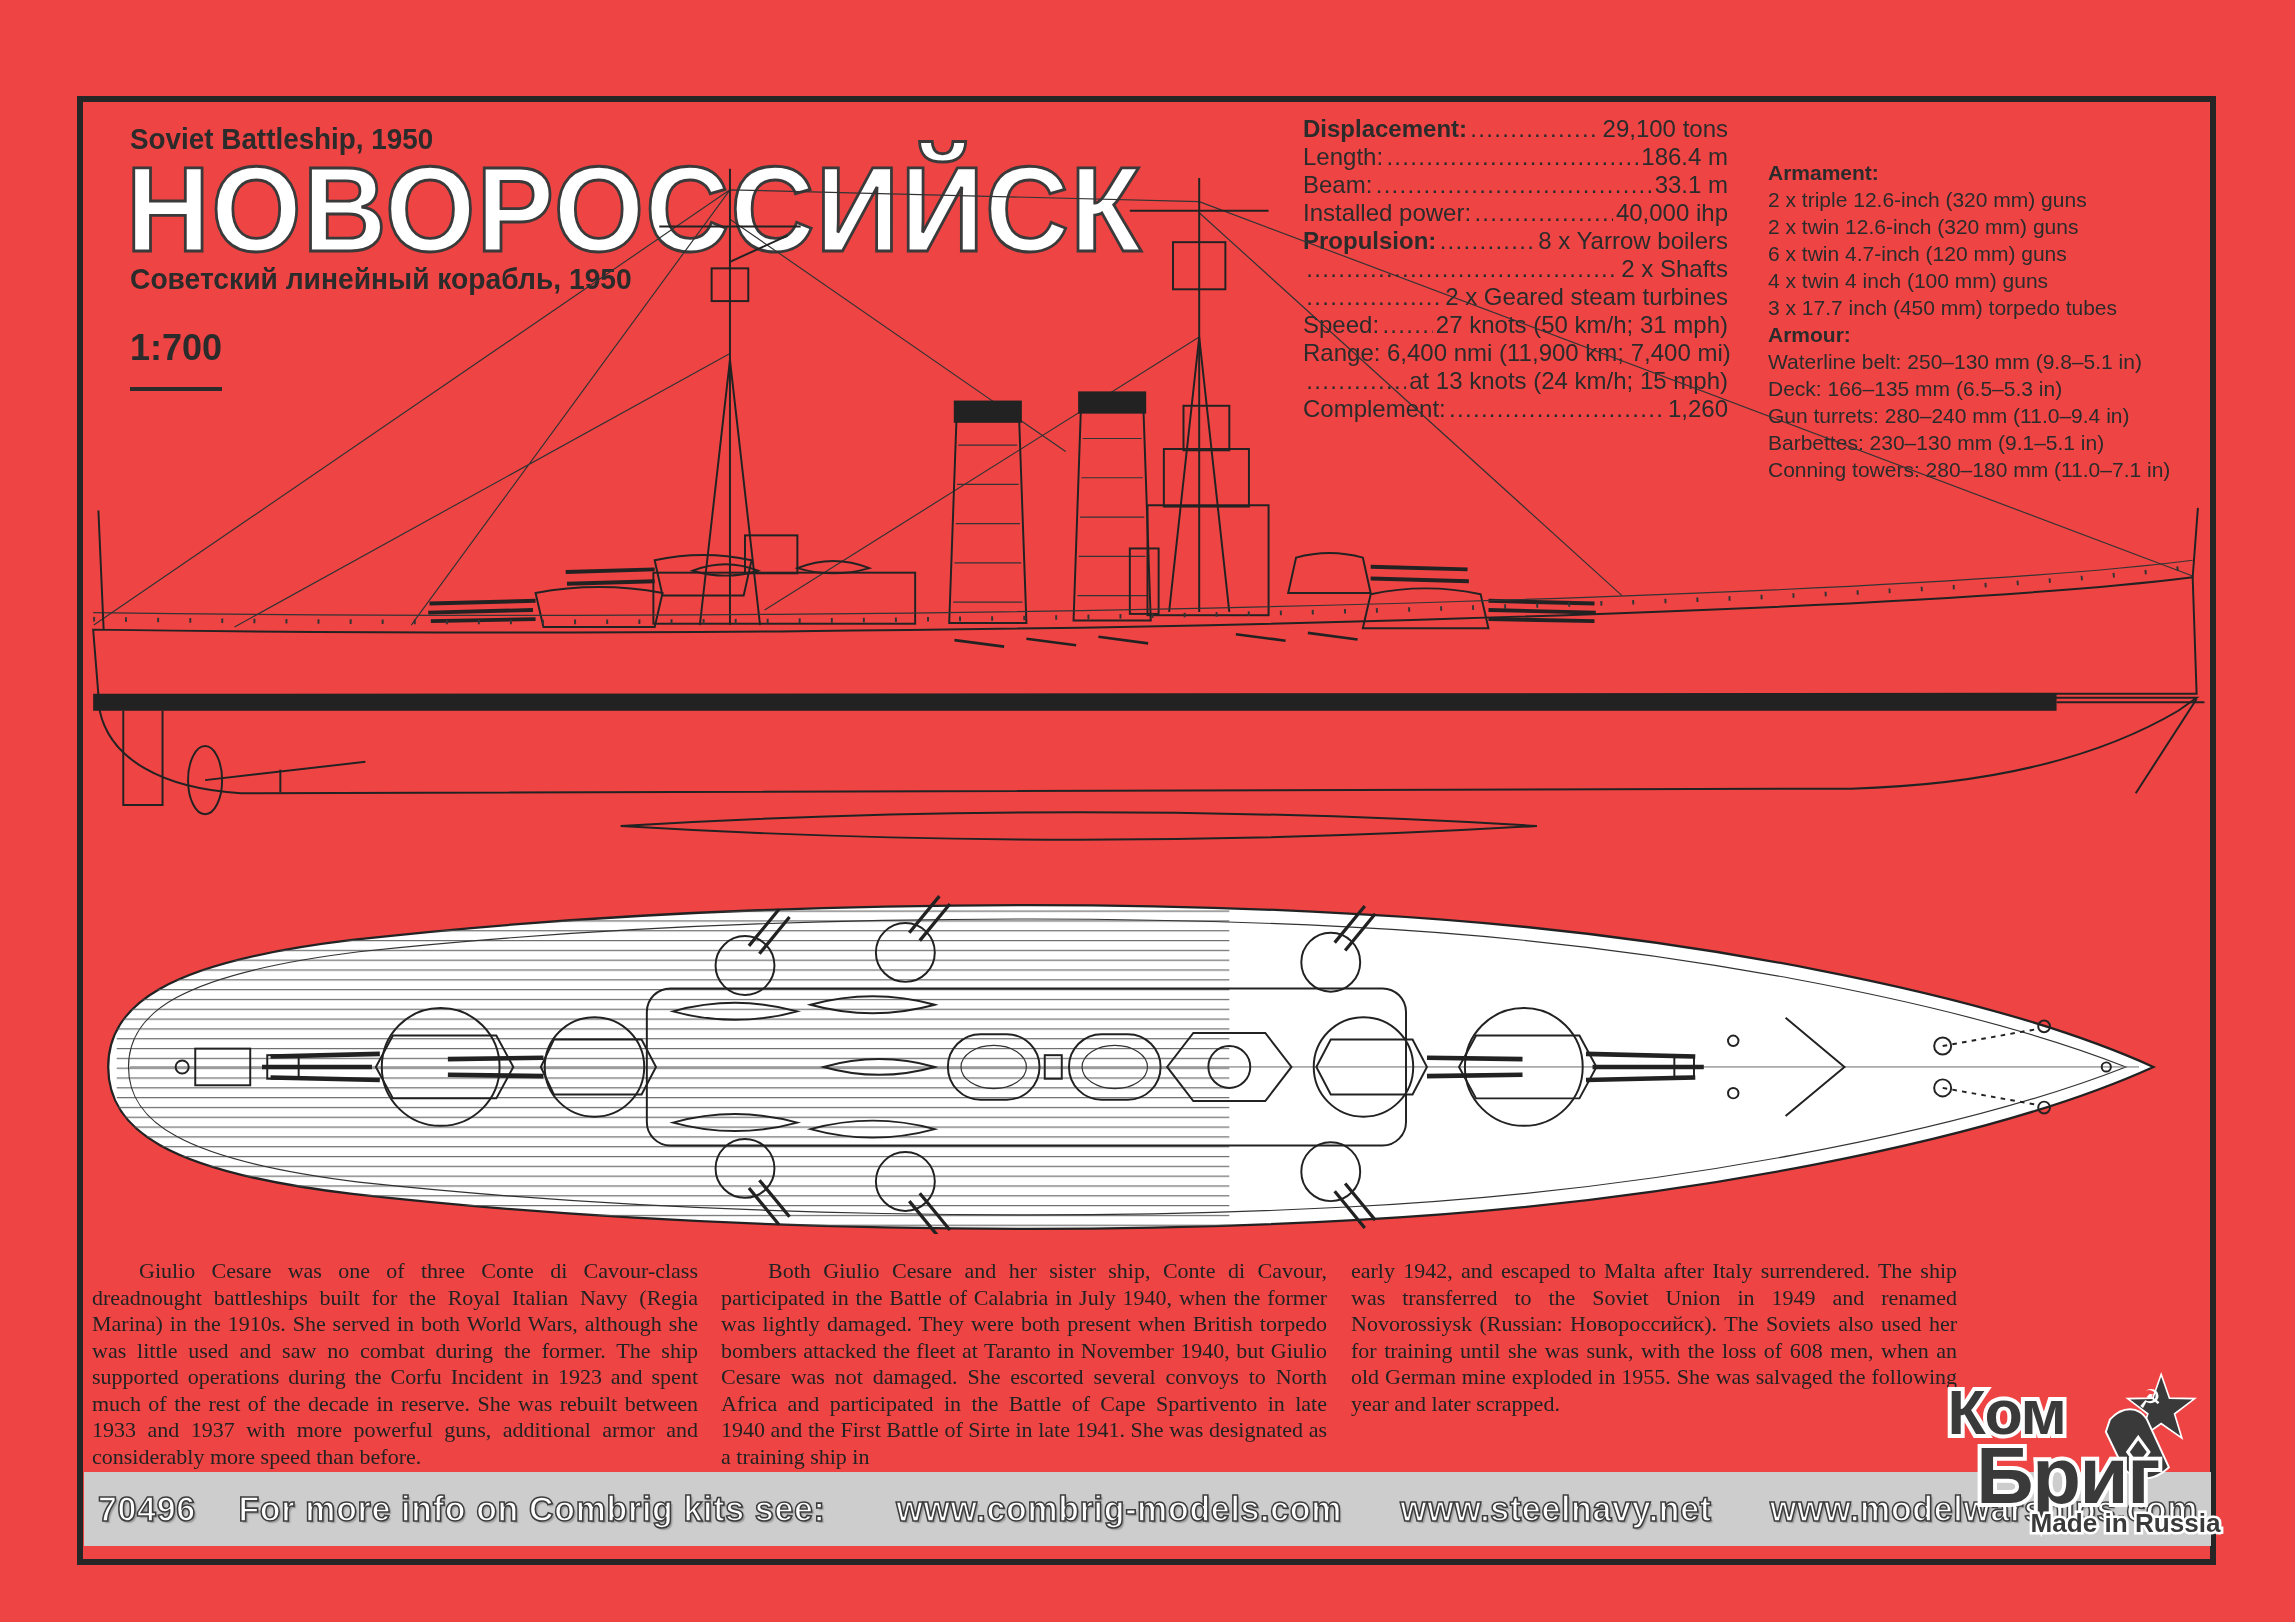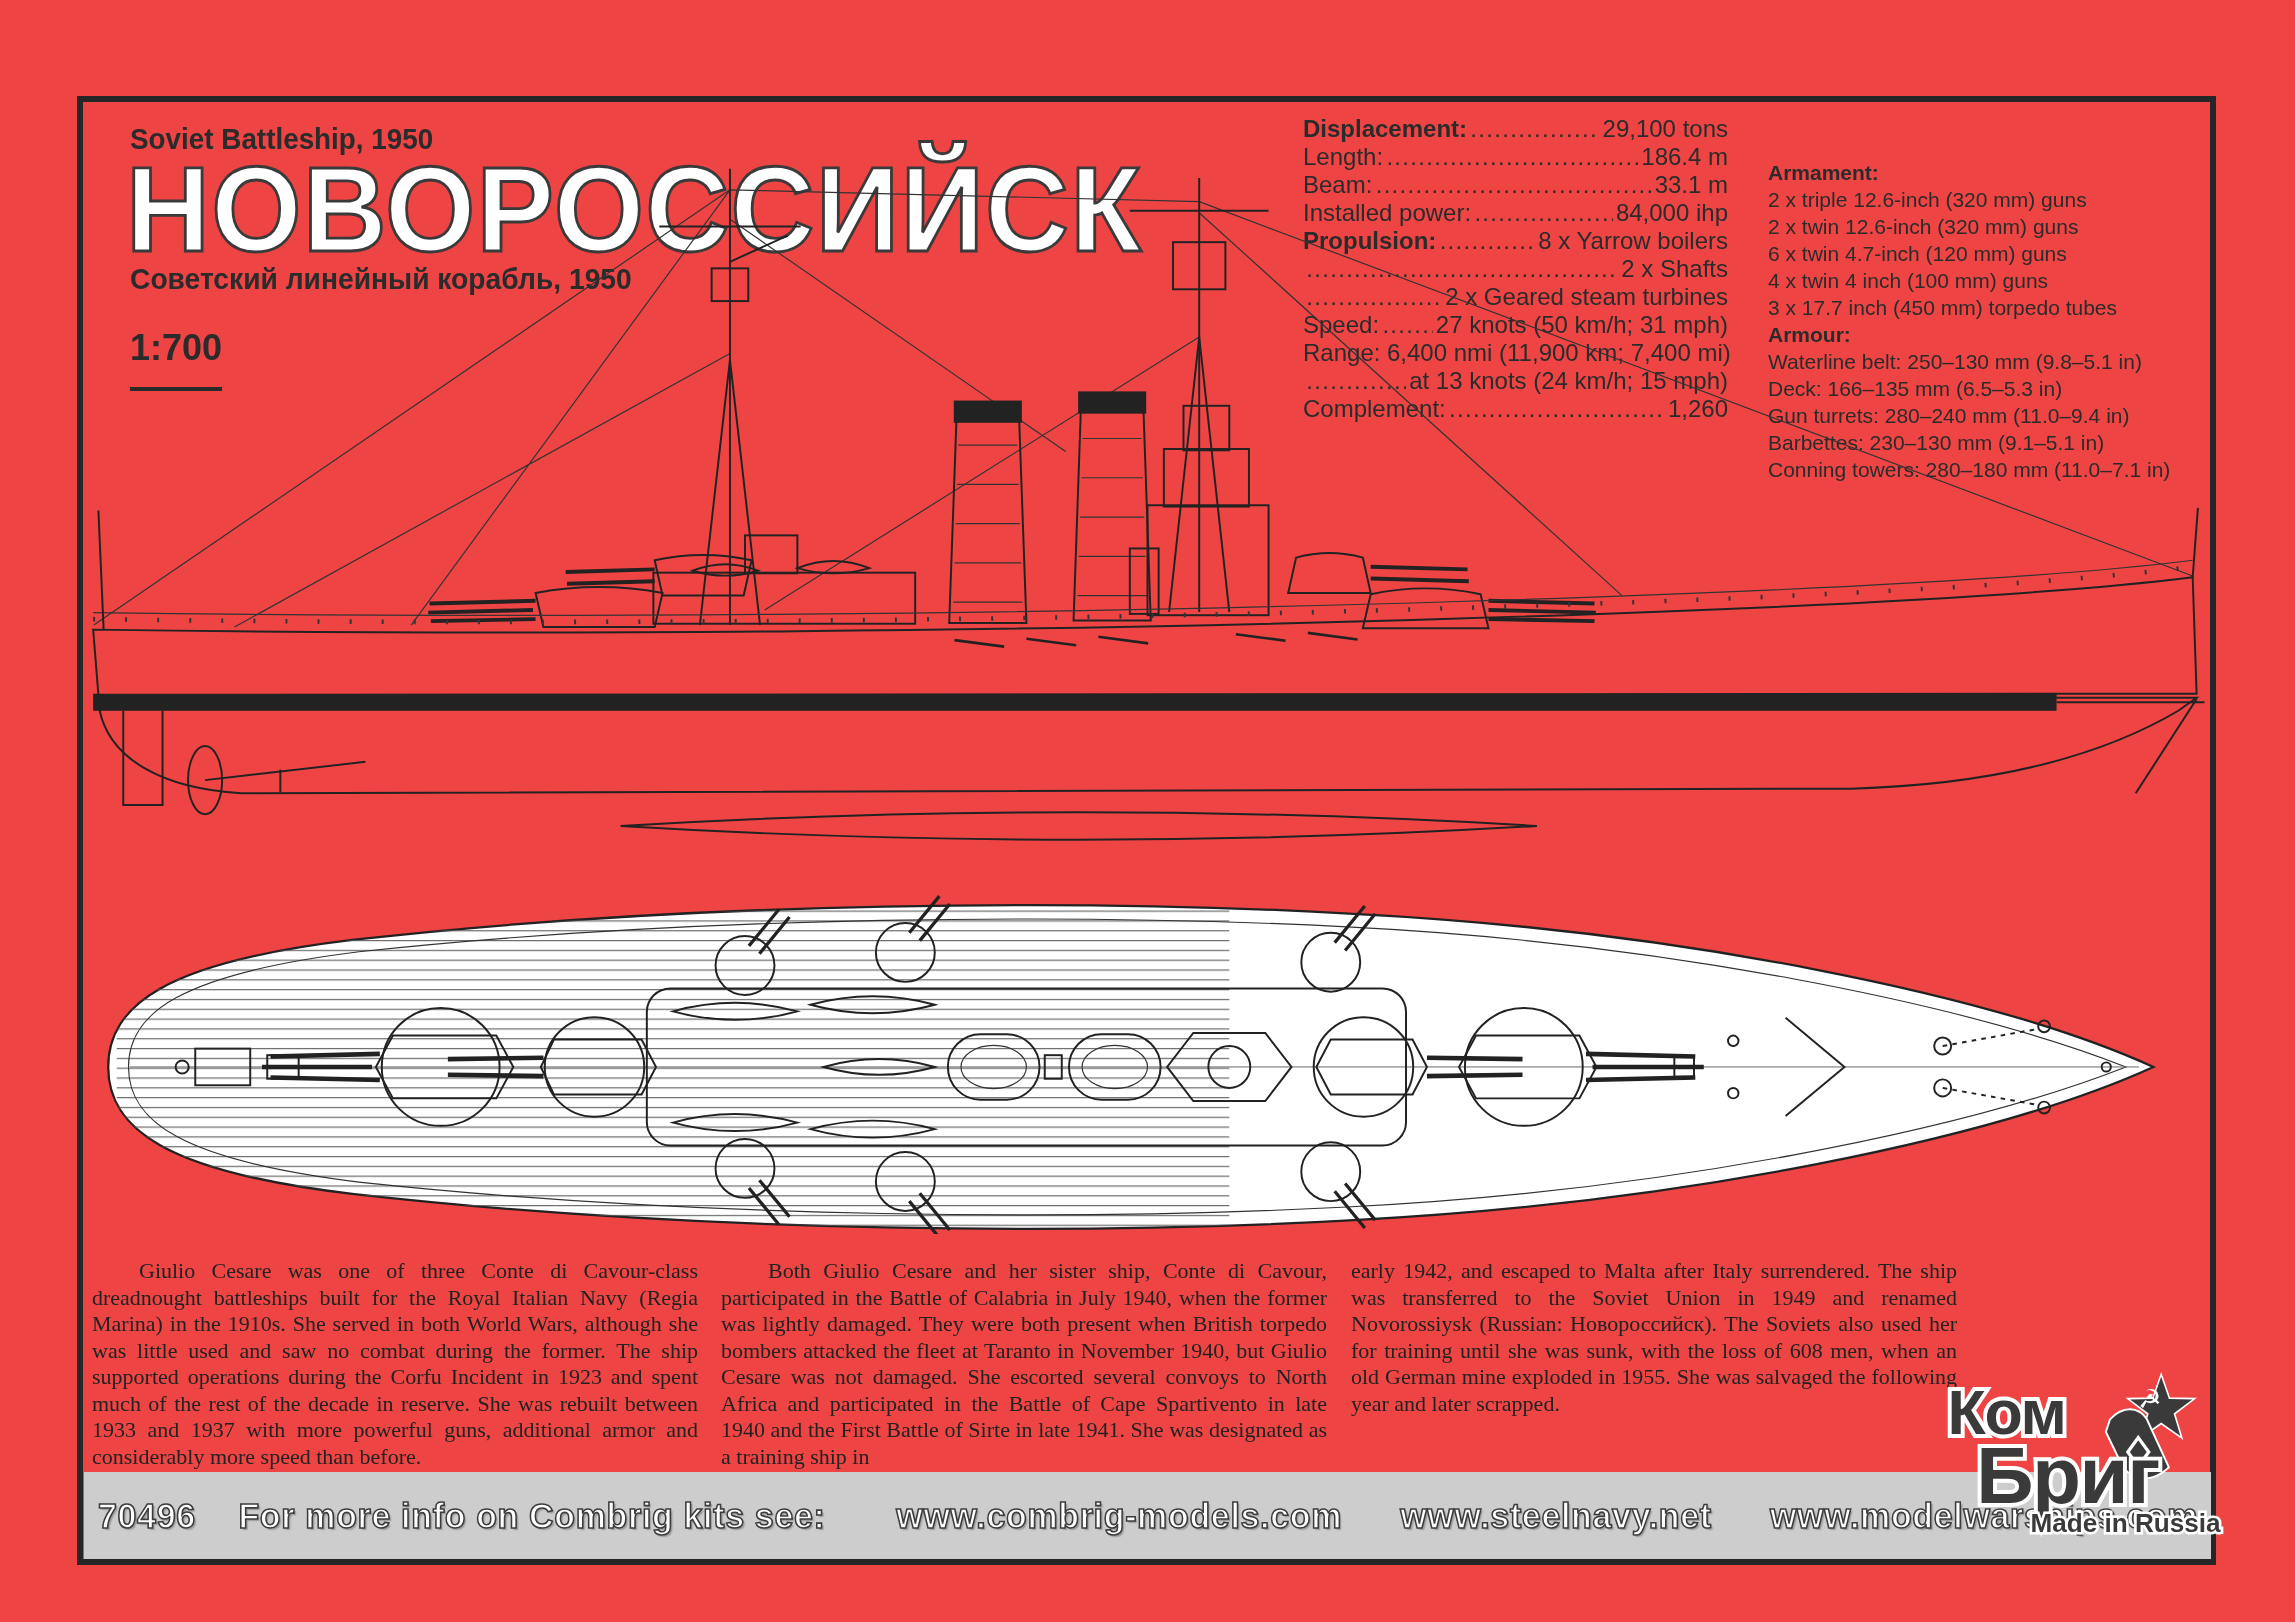--- a/index.html
+++ b/index.html
@@ -36,21 +36,21 @@
   svg .ln{stroke:#222;fill:none;stroke-width:3;}
   svg .thin{stroke:#333;fill:none;stroke-width:1.8;}
 
   
   .hist{position:absolute;top:1258px;width:606px;font-family:"Liberation Serif",serif;
         font-size:22px;line-height:26.5px;text-align:justify;color:#222;}
   .hist.indent{text-indent:47px;}
   .c1{left:92px;} .c2{left:721px;} .c3{left:1351px;}
 
   
-  .bar-bottom{position:absolute;left:84px;top:1472px;width:2127px;height:87px;background:#cdcdcd;
+  .bar-bottom{position:absolute;left:84px;top:1472px;width:2127px;height:74px;background:#cdcdcd;
               display:flex;align-items:center;}
   .bar-inner{display:flex;align-items:baseline;padding-left:14.4px;white-space:nowrap;
              transform:scaleX(.97);transform-origin:left;}
   .bar-txt{font-size:35px;font-weight:bold;color:#ffffff;-webkit-text-stroke:1.6px #3c3c3c;
            text-shadow:2px 2px 1.3px rgba(40,40,40,.30);letter-spacing:0.7px;}
   .gap-s{margin-right:44px;} .gap-m{margin-right:73px;} .gap-u{margin-right:60px;}
 
   
   .logo{position:absolute;left:1942px;top:1369px;}
 </style>
@@ -78,21 +78,21 @@
         <span class="val">186.4 m</span>
       </div>
     <div class="spec-row">
         <span class="lbl">Beam:</span>
         <span class="dots"></span>
         <span class="val">33.1 m</span>
       </div>
     <div class="spec-row">
         <span class="lbl">Installed power:</span>
         <span class="dots"></span>
-        <span class="val">84,000 ihp</span>
+        <span class="val">40,000 ihp</span>
       </div>
     <div class="spec-row">
         <span class="lbl b">Propulsion:</span>
         <span class="dots"></span>
         <span class="val">8 x Yarrow boilers</span>
       </div>
     <div class="spec-row">
         <span class="lbl"></span>
         <span class="dots"></span>
         <span class="val">2 x Shafts</span>

